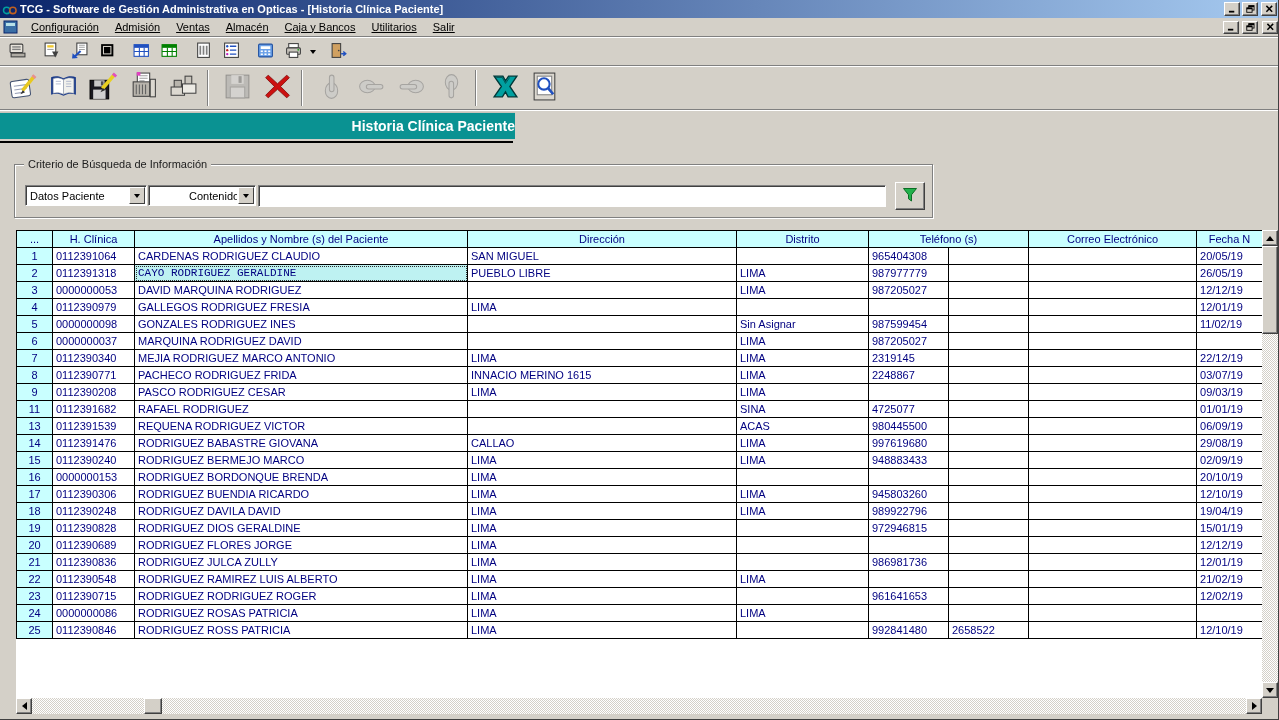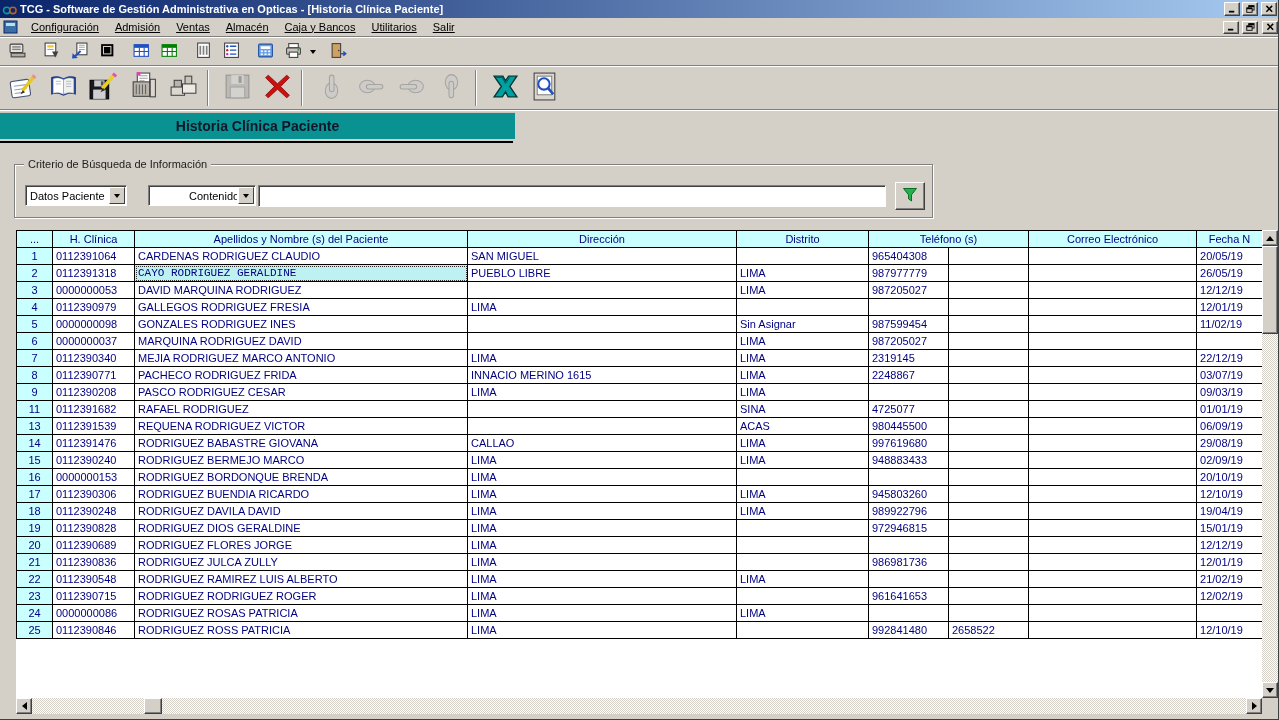--- a/index.html
+++ b/index.html
@@ -37,22 +37,22 @@
     display:flex;align-items:center;justify-content:center;padding:0;margin:0 1px;}
   .tb-btn svg{width:17px;height:17px;}
   .toolbar.big .tb-btn{width:38px;height:36px;}
   .toolbar.big .tb-btn svg{width:31px;height:31px;}
   .tb-btn.disabled svg{filter:grayscale(1) opacity(.55);}
   .dd-arrow{width:11px;height:24px;display:flex;align-items:center;justify-content:center;}
   .tri-down{width:0;height:0;border-left:3px solid transparent;border-right:3px solid transparent;border-top:4px solid #000;}
   
   .page-header{position:absolute;left:0;top:112px;width:515px;height:27px;
     background:var(--teal);border-top:1px solid #c8c4bc;
-    display:flex;align-items:center;justify-content:center;
-    color:#0f172a;font-size:14px;font-weight:bold;}
+    display:flex;align-items:center;justify-content:flex-end;
+    color:#ffffff;font-size:14px;font-weight:bold;}
   .page-header-underline{position:absolute;left:0;top:141px;width:513px;height:2px;background:#000;}
   
   .search-group{position:absolute;left:14px;top:164px;width:919px;height:54px;
     border:1px solid #808080;box-shadow:1px 1px 0 #fff, inset 1px 1px 0 #fff;}
   .search-label{position:absolute;left:9px;top:-7px;background:#d4d0c8;padding:0 4px;color:#202020;}
   .combo{position:absolute;top:20px;height:21px;background:#fff;border:1px solid #808080;
     border-right-color:#fff;border-bottom-color:#fff;box-shadow:inset 1px 1px 0 #404040;
     display:flex;align-items:center;}
   .combo .combo-value{flex:1;padding:0 2px 0 4px;white-space:nowrap;overflow:hidden;}
   .combo .combo-btn{width:16px;height:17px;margin:1px;background:#d4d0c8;border:1px solid;
@@ -382,21 +382,21 @@
     </span>
   </div>
 
 <div class="page-header">
   <span>Historia Clínica Paciente</span>
 </div>
 <div class="page-header-underline"></div>
 
 <div class="search-group">
   <span class="search-label">Criterio de Búsqueda de Información</span>
-  <div class="combo" style="left:10px;width:102px;">
+  <div class="combo" style="left:10px;width:122px;">
     <span class="combo-value">Datos Paciente</span>
     <span class="combo-btn">
         <span class="tri-down"></span>
       </span>
   </div>
   <div class="combo" style="left:133px;width:108px;padding-left:36px;">
     <span class="combo-value">Contenido en</span>
     <span class="combo-btn">
         <span class="tri-down"></span>
       </span>

